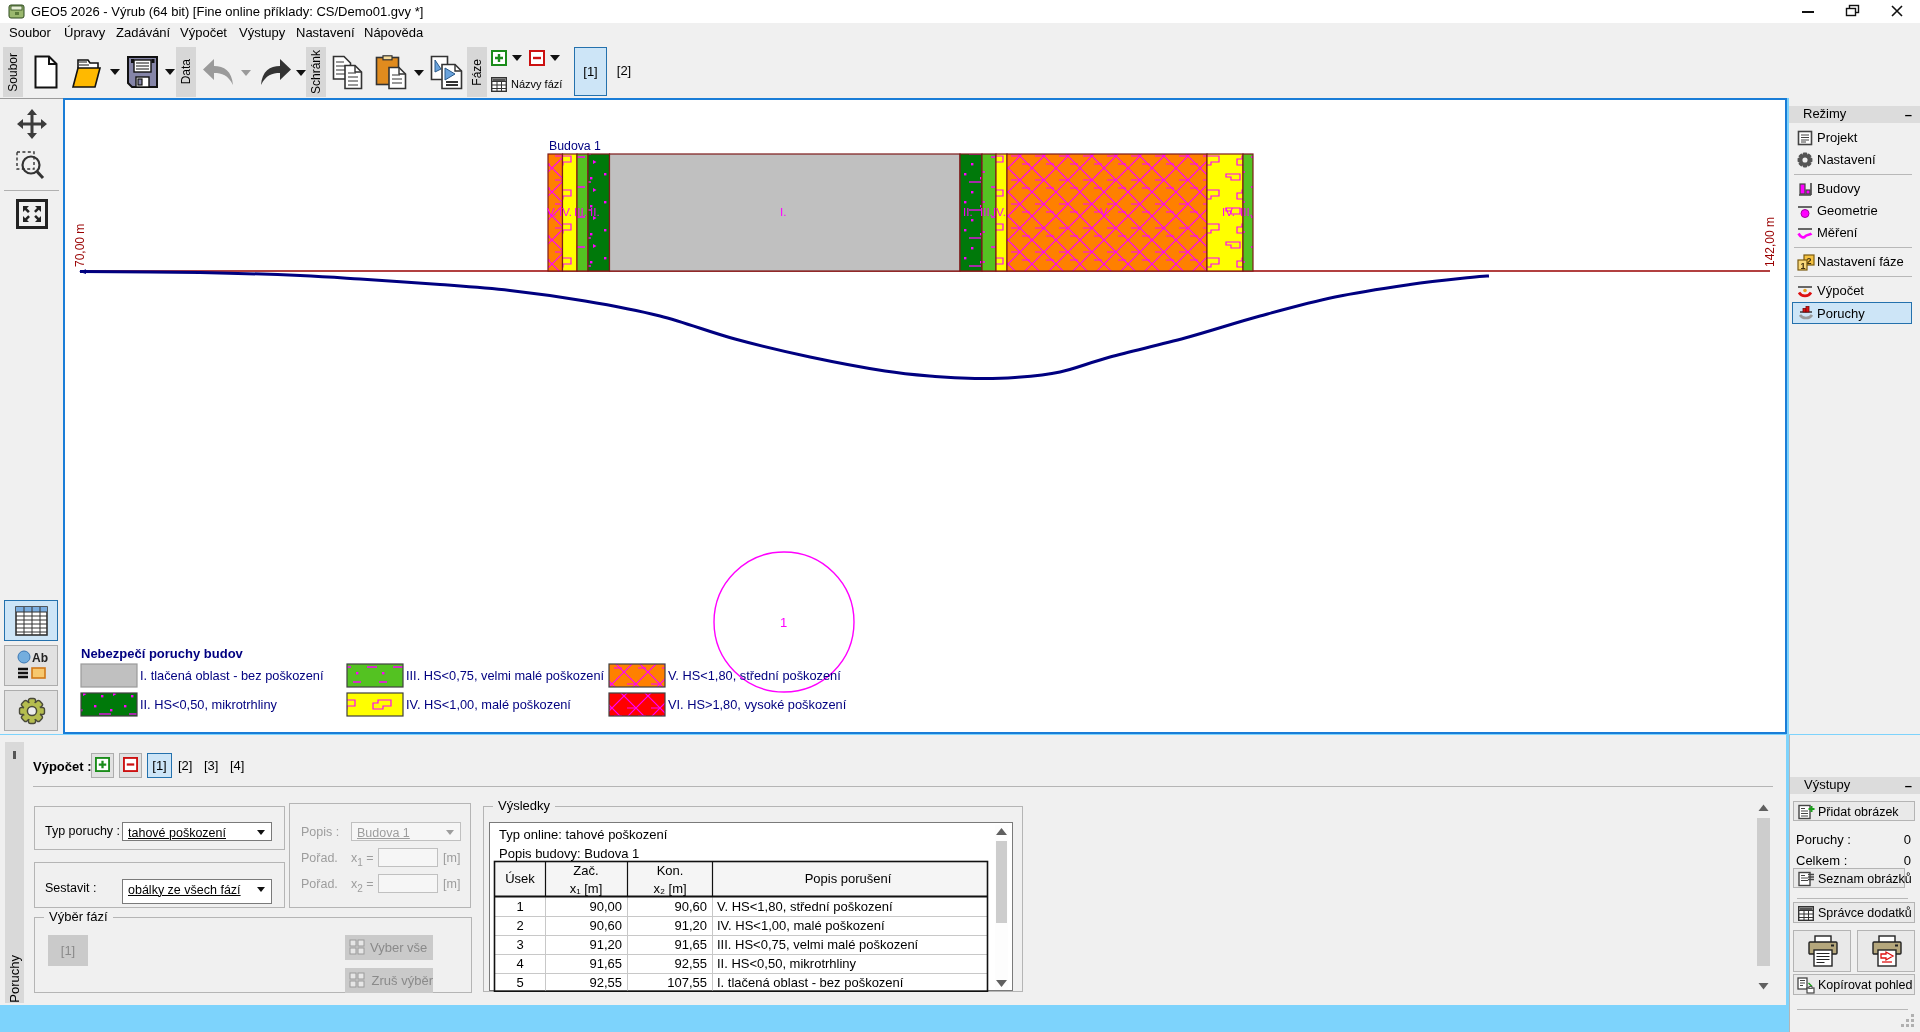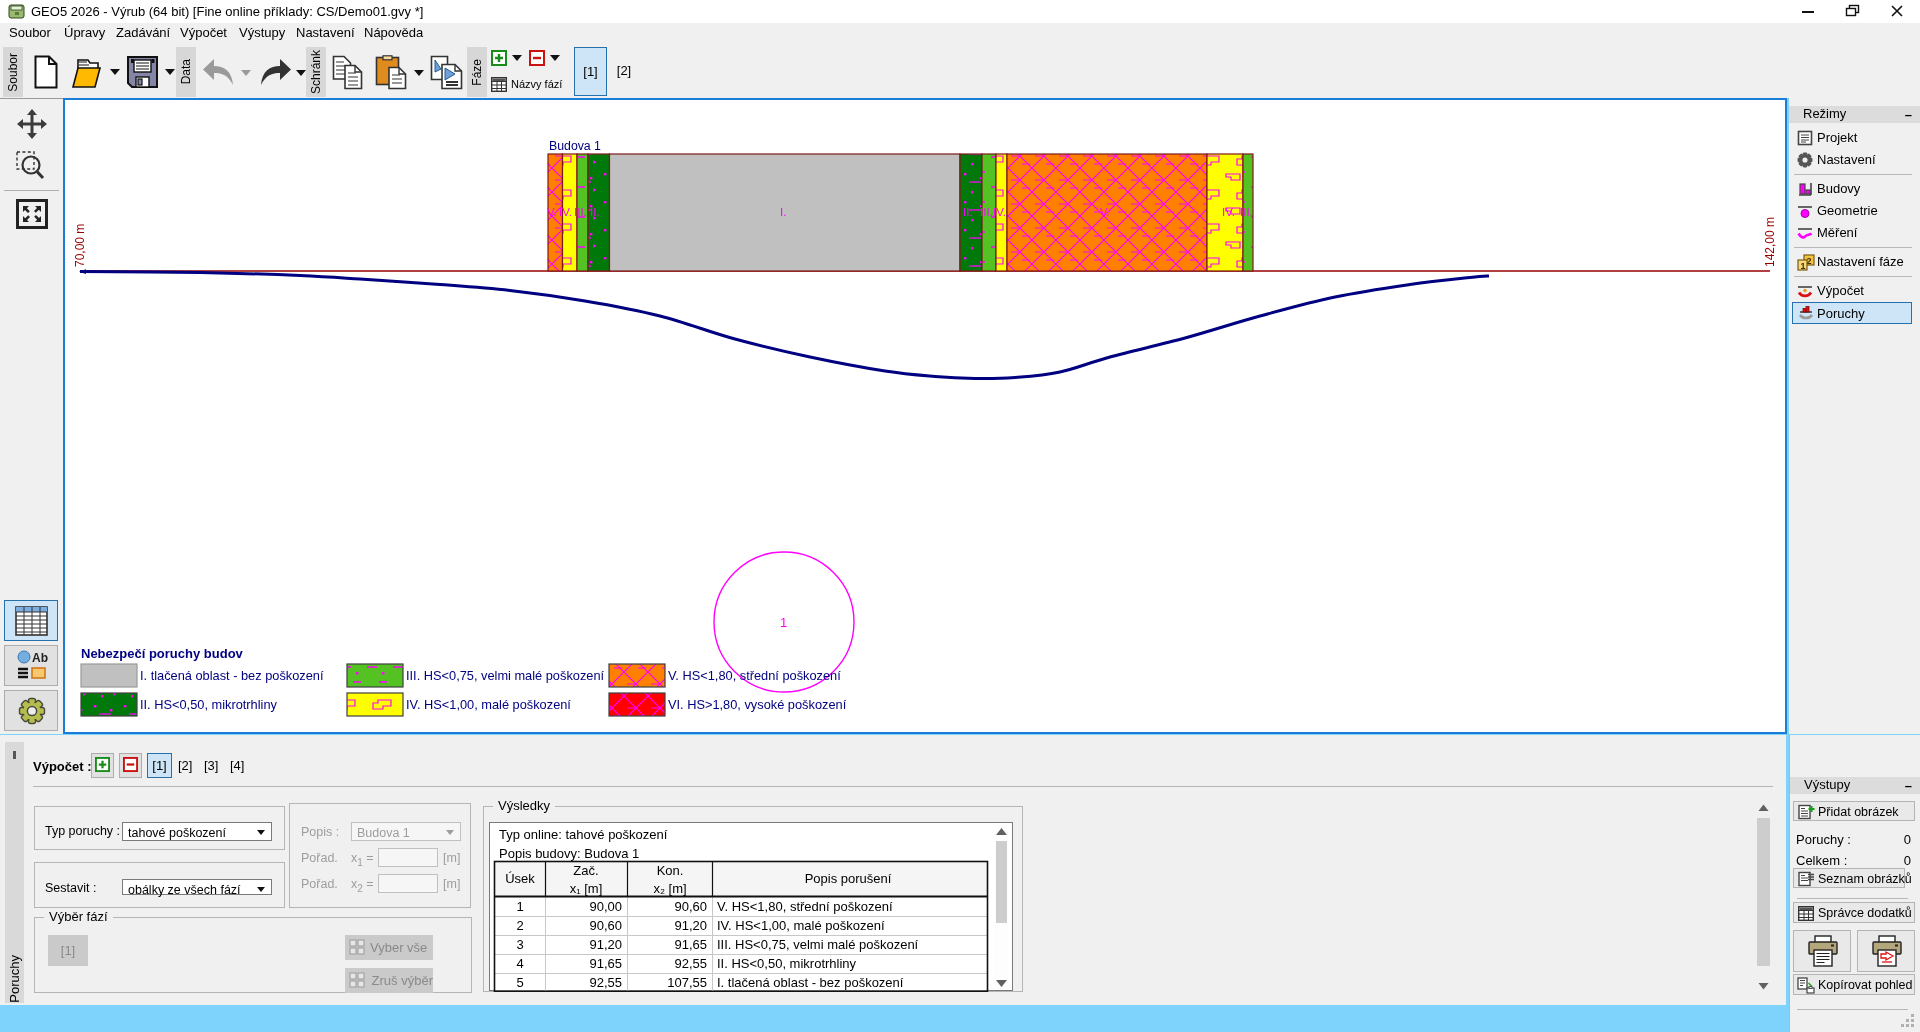--- a/index.html
+++ b/index.html
@@ -49,21 +49,21 @@
 .vbtn { position:absolute; background:#e9e9e9; border:1px solid #b4b4b4; font-size:12.5px; }
 .vbtn .lbl { position:absolute; left:24px; top:3px; white-space:nowrap; }
 
 
 #bottom { position:absolute; left:0; top:735px; width:1786px; height:270px; background:#f0f0f0; }
 #ptab { position:absolute; left:5px; top:7px; width:19px; height:261px; background:#d9d9d9; display:flex; align-items:center; justify-content:center; }
 #ptab span { writing-mode:vertical-rl; transform:rotate(180deg); white-space:nowrap; font-size:13px; margin-bottom:-212px; }
 #ptab .grip { position:absolute; top:9px; left:8px; width:3px; height:8px; background:#555; }
 .gbox { position:absolute; border:1px solid #b5b5b5; }
 .combo { position:absolute; background:#fff; border:1px solid #7a7a7a; font-size:13px; }
-.combo .txt { position:absolute; left:5px; top:2.5px; font-size:12.5px; }
+.combo .txt { position:absolute; left:5px; top:2.5px; font-size:12.5px;text-decoration:underline; }
 .combo .arr { position:absolute; right:6px; top:7px; width:0; height:0; border-left:4px solid transparent; border-right:4px solid transparent; border-top:5px solid #111; }
 .combo.dis { border-color:#c0c0c0; color:#9d9d9d; background:#f6f6f6; }
 .smallbtn { position:absolute; border:1px solid #adadad; background:#e1e1e1; text-align:center; }
 .graybtn { position:absolute; background:#cacaca; color:#8a8a8a; font-size:13px; text-align:center; }
 
 
 #results { position:absolute; left:489px; top:822px; width:524px; height:169px; background:#fff; border:1px solid #7a7a7a; font-size:13px; }
 
 
 .sb { position:absolute; background:#f0f0f0; }
@@ -503,21 +503,21 @@
 
     <div class="gbox" style="left:34px;top:71px;width:251px;height:44px"></div>
     <div style="position:absolute;left:45px;top:89px;font-size:12.5px">Typ poruchy :</div>
     <div class="combo" style="left:122px;top:87px;width:150px;height:19px">
         <span class="txt">tahové poškození</span>
         <span class="arr"></span>
       </div>
 
     <div class="gbox" style="left:34px;top:127px;width:251px;height:46px"></div>
     <div style="position:absolute;left:45px;top:146px;font-size:12.5px">Sestavit :</div>
-    <div class="combo" style="left:122px;top:144px;width:150px;height:16px">
+    <div class="combo" style="left:122px;top:144px;width:150px;height:25px">
         <span class="txt">obálky ze všech fází</span>
         <span class="arr"></span>
       </div>
 
     <div class="gbox" style="left:34px;top:182px;width:438px;height:76px"></div>
     <div style="position:absolute;left:44px;top:174px;background:#f0f0f0;padding:0 5px;font-size:13px">Výběr fází</div>
     <div class="graybtn" style="left:48px;top:200px;width:40px;height:31px;line-height:31px">[1]</div>
     <div class="graybtn" style="left:345px;top:200px;width:88px;height:25px;line-height:25px;text-align:left">
       <svg style="position:absolute;left:4px;top:4px" width="17" height="17" viewBox="0 0 17 17">
           <g fill="#e6e6e6" stroke="#9a9a9a">

